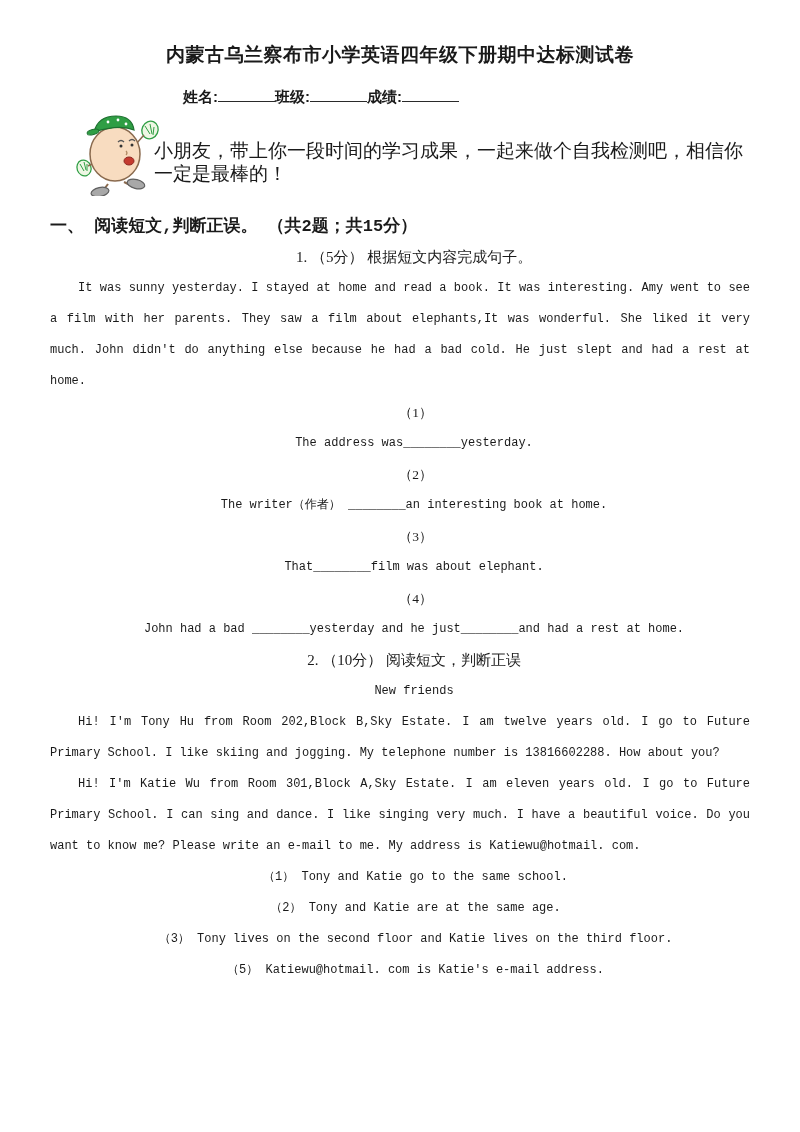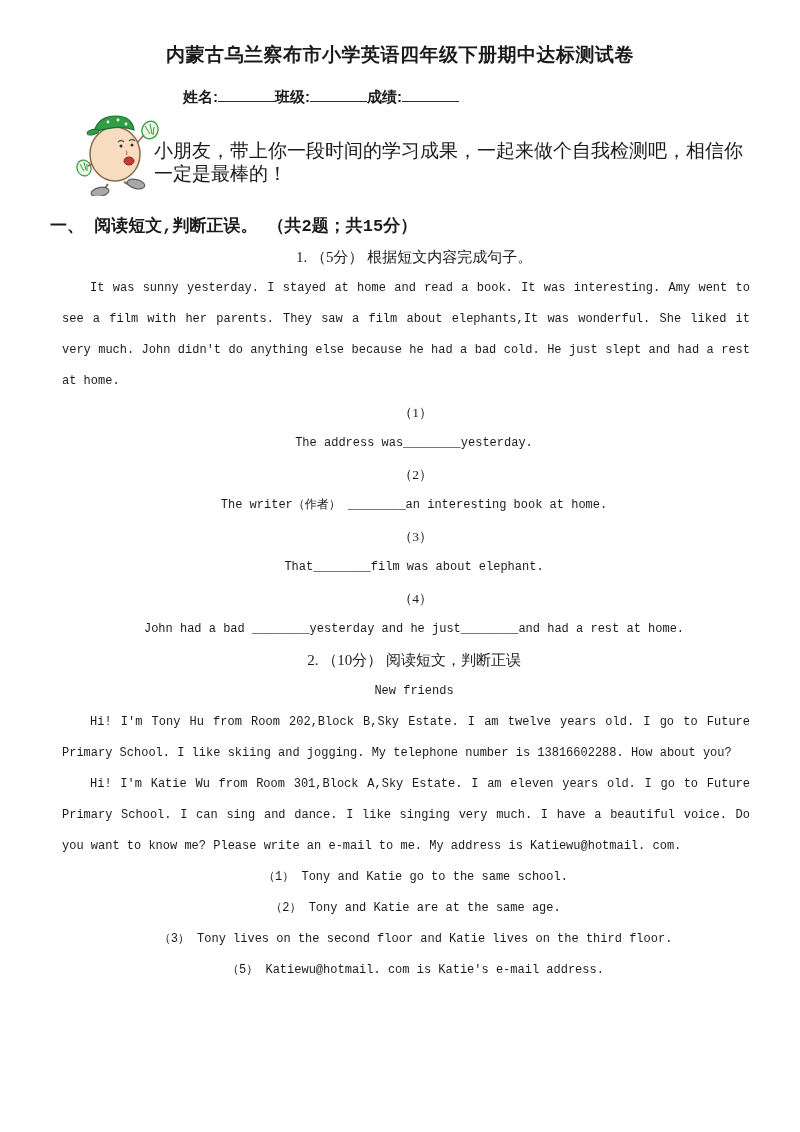--- a/index.html
+++ b/index.html
@@ -61,21 +61,20 @@
   .q-label {
     padding-left: 28px;
     font-size: 15px;
   }
   .passage {
     font-family: "Liberation Mono", "DejaVu Sans Mono", monospace;
     font-size: 12px;
     line-height: 31px;
     text-align: justify;
     text-indent: 28px;
-    margin-left: 12px;
   }
   .en {
     font-family: "Liberation Mono", "DejaVu Sans Mono", monospace;
     font-size: 12px;
     padding-left: 28px;
   }
   .qnum {
     padding-left: 31px;
     font-size: 13.5px;
   }

